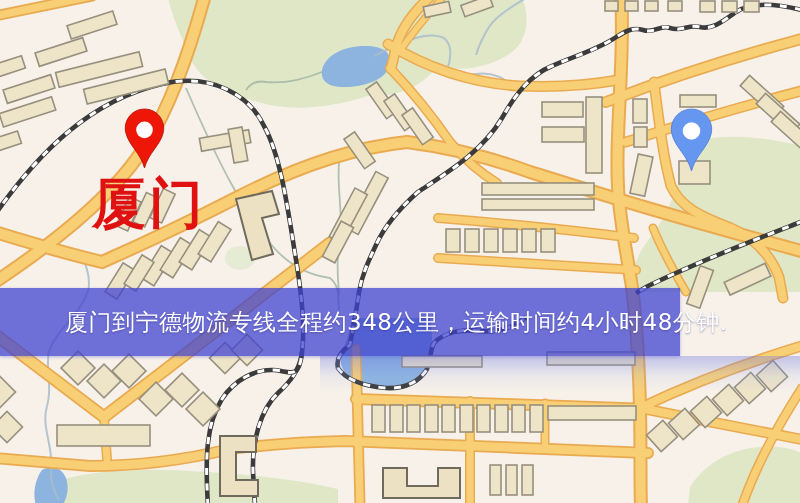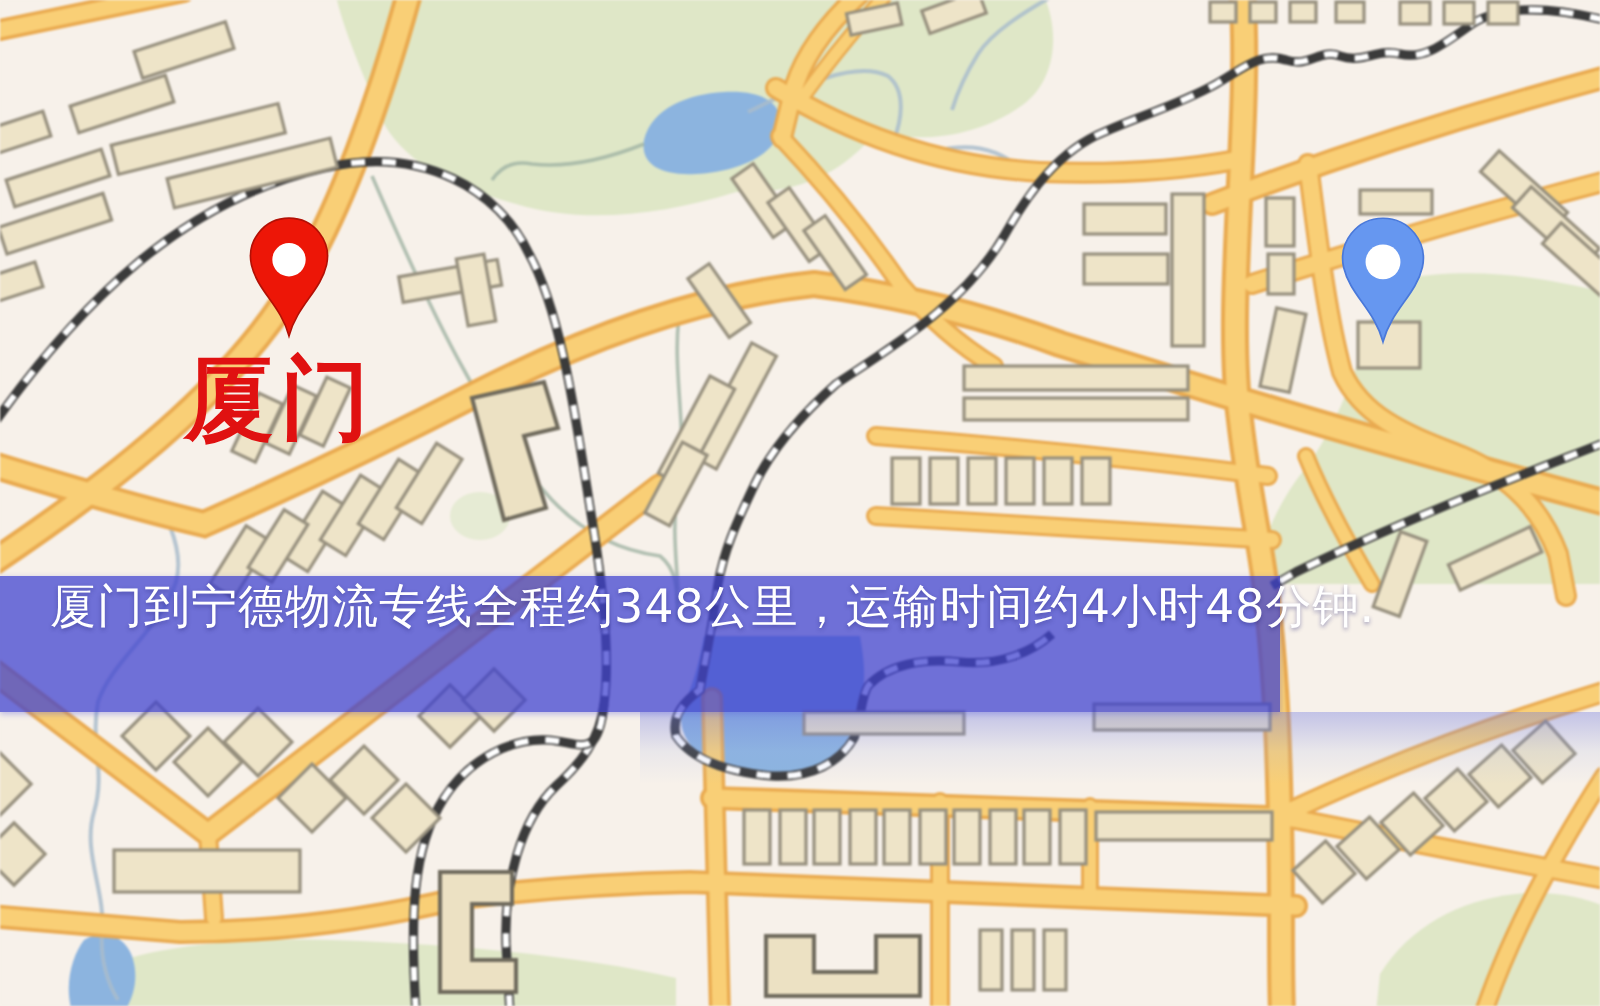--- a/index.html
+++ b/index.html
@@ -17,37 +17,38 @@
   .bld{fill:#eee4c9;stroke:#97907e;stroke-width:1.6;}
   .bld2{fill:#ece1c4;stroke:#6f6a5c;stroke-width:2;}
   .park{fill:#dfe7c8;stroke:none;}
   .water{fill:#8db4de;stroke:none;}
   .stream{fill:none;stroke:#a9bccb;stroke-width:2;opacity:.85;}
   .stream2{fill:none;stroke:#9fb3a3;stroke-width:1.8;opacity:.8;}
 
   .banner{
     position:absolute;left:0;top:288px;width:640px;height:68px;
     background:rgba(64,66,208,0.74);
-    display:flex;
+    display:flex;align-items:center;
     box-shadow:0 1px 3px rgba(64,66,208,0.35);
+    padding-left:40px;
   }
   .banner-text{
     color:#ffffff;font-size:23px;font-weight:500;letter-spacing:.5px;
     padding-left:25px;white-space:nowrap;
     text-shadow:0 1px 2px rgba(40,40,120,0.45);
   }
   .banner-fade{
     position:absolute;left:320px;top:356px;width:480px;height:36px;
     background:linear-gradient(180deg,rgba(110,120,225,0.38),rgba(150,170,235,0.14) 55%,rgba(150,170,235,0));
     pointer-events:none;
   }
   .pin{position:absolute;}
   .pin svg{display:block;}
   .city-label{
-    position:absolute;font-weight:bold;font-size:45px;line-height:1;
+    position:absolute;font-weight:bold;font-size:54px;line-height:1;
     letter-spacing:3px;white-space:nowrap;
     font-family:"DejaVu Sans","Liberation Sans",sans-serif;
   }
   .label-origin{left:92px;top:177px;color:#e01111;}
   .label-dest{left:642px;top:180px;color:#2531d0;}
 </style>
 </head>
 <body>
 
 <div class="stage">

